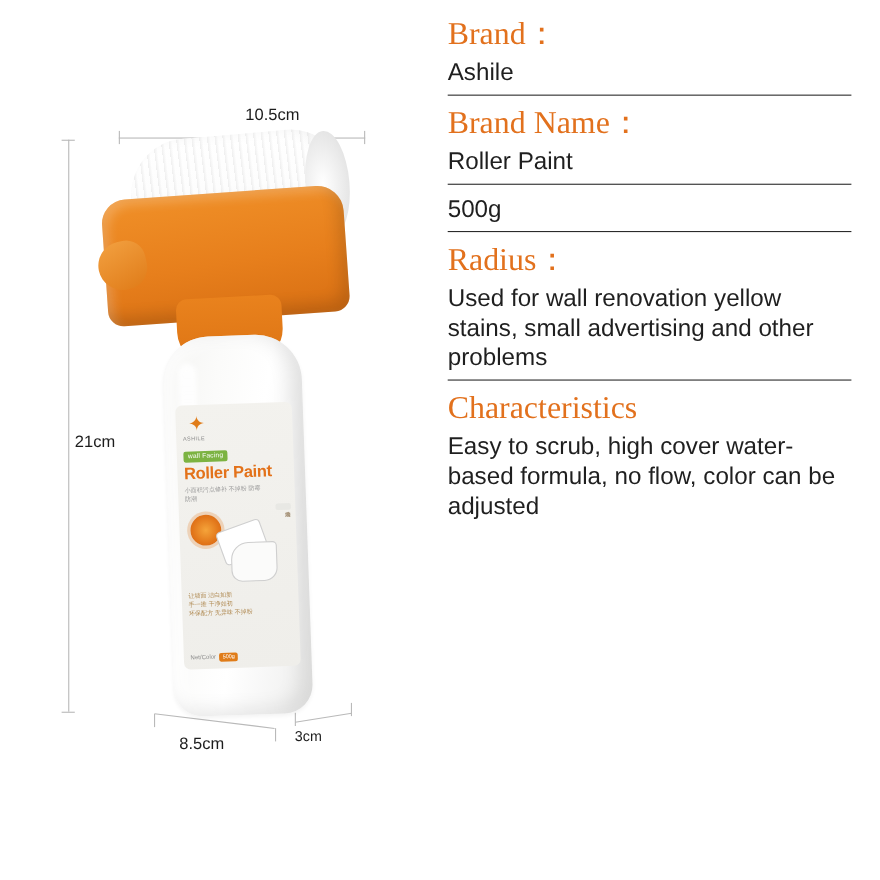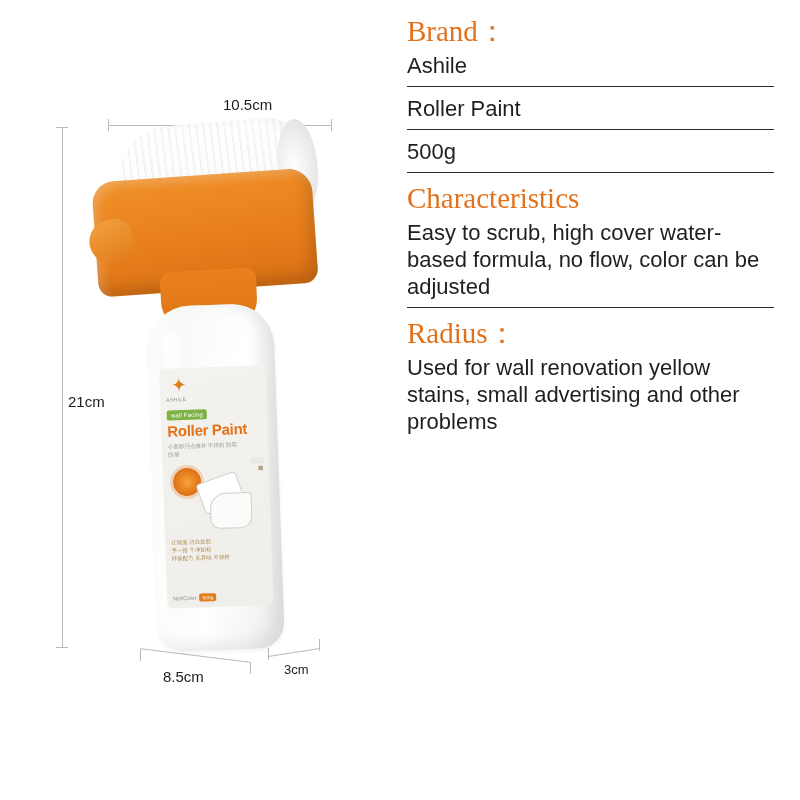--- a/index.html
+++ b/index.html
@@ -337,21 +337,21 @@
     <div class="dim-label" style="left:68px; top:393px;">21cm</div>
 
     <div class="dim-line dim-h" style="left:140px; top:655px; width:110px; transform:rotate(7deg);"></div>
     <div class="tick tick-v" style="left:140px; top:649px;"></div>
     <div class="tick tick-v" style="left:250px; top:662px;"></div>
     <div class="dim-label" style="left:163px; top:668px;text-align:center;">8.5cm</div>
 
     <div class="dim-line dim-h" style="left:268px; top:652px; width:52px; transform:rotate(-9deg);"></div>
     <div class="tick tick-v" style="left:268px; top:648px;"></div>
     <div class="tick tick-v" style="left:319px; top:639px;"></div>
-    <div class="dim-label" style="left:284px; top:662px; font-size:13px;">3cm</div>
+    <div class="dim-label" style="left:268px; top:662px; font-size:13px;">3cm</div>
 
     <div class="tool">
 
       <div class="roller">
         <div class="roller-texture"></div>
       </div>
 
       <div class="frame">
         <div class="frame-knob"></div>
       </div>
@@ -387,31 +387,32 @@
   </div>
 
   <div class="spec-panel">
 
     <div class="spec-block">
       <h2 class="spec-heading">Brand：</h2>
       <p class="spec-value">Ashile</p>
     </div>
 
     <div class="spec-block">
+      <h2 class="spec-heading">Brand Name：</h2>
       <p class="spec-value">Roller Paint</p>
     </div>
 
     <div class="spec-block">
       <p class="spec-value">500g</p>
+    </div>
+
+    <div class="spec-block">
+      <h2 class="spec-heading">Radius：</h2>
+      <p class="spec-value">Used for wall renovation yellow stains, small advertising and other problems</p>
     </div>
 
     <div class="spec-block">
       <h2 class="spec-heading">Characteristics</h2>
       <p class="spec-value">Easy to scrub, high cover water-based formula, no flow, color can be adjusted</p>
     </div>
 
-    <div class="spec-block">
-      <h2 class="spec-heading">Radius：</h2>
-      <p class="spec-value">Used for wall renovation yellow stains, small advertising and other problems</p>
-    </div>
-
   </div>
 </div>
 
 </body></html>

